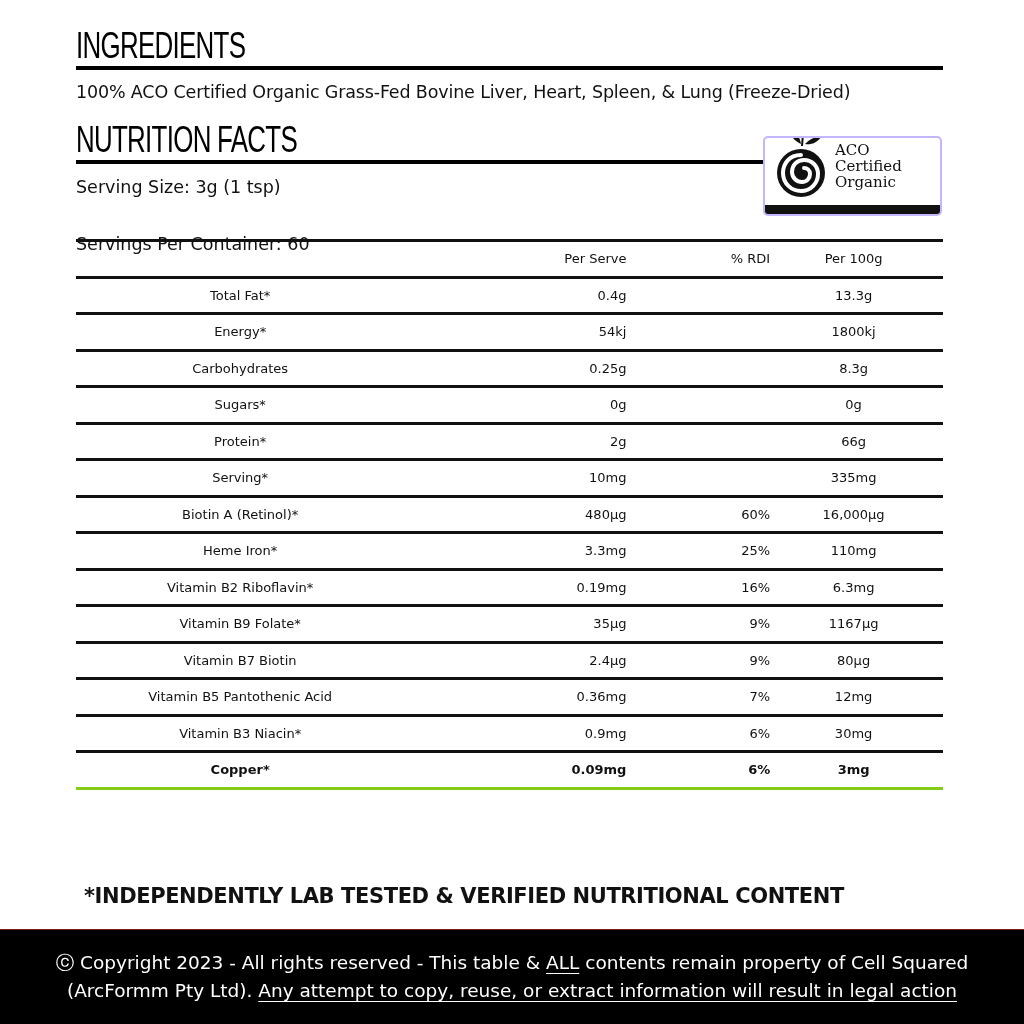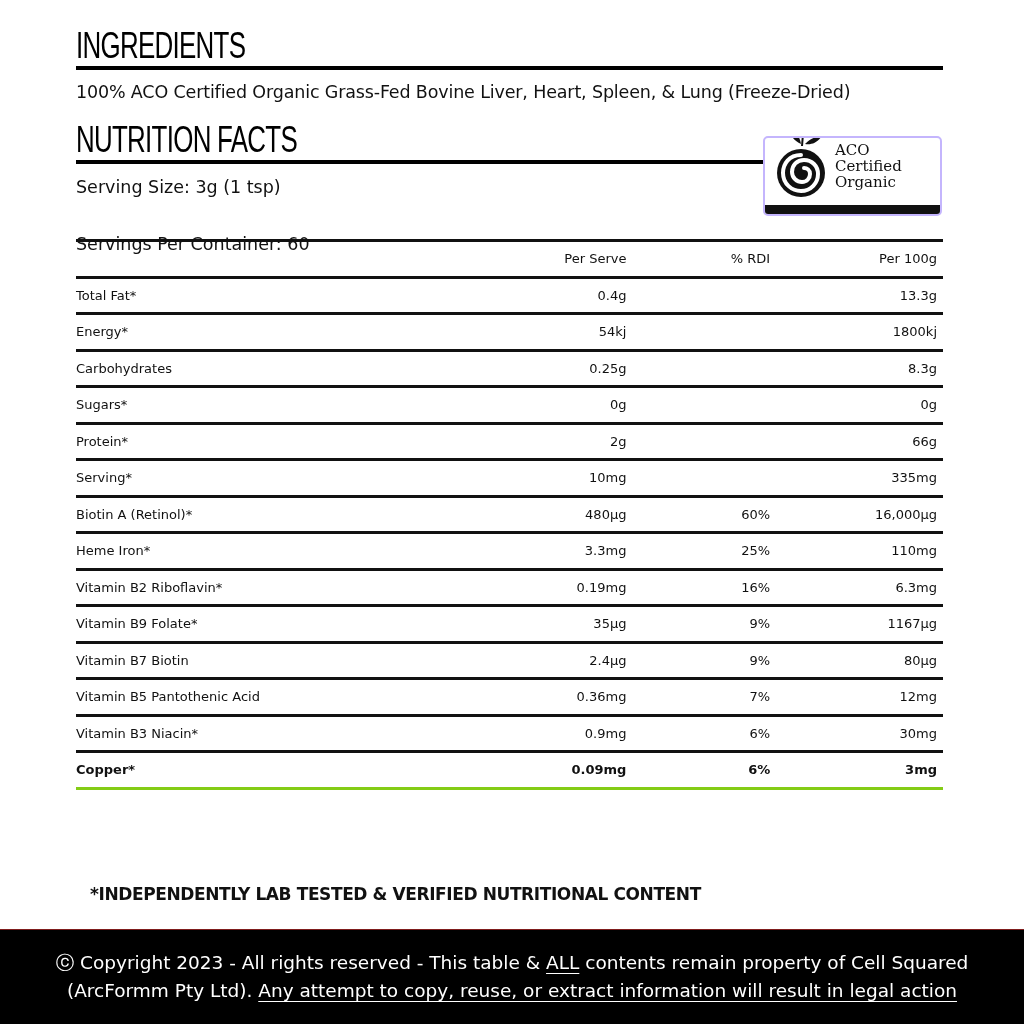--- a/index.html
+++ b/index.html
@@ -42,26 +42,26 @@
 
     table.nf {
       position: absolute; top: 239px; left: 0; width: 867px; border-collapse: collapse;
       font-size: 13px; color: #111;
     }
     table.nf th, table.nf td {
       height: 33.5px; padding: 0; border-top: 3px solid #111; vertical-align: middle;
       white-space: nowrap; font-weight: 400;
     }
     table.nf tr:last-child td { border-bottom: 3px solid #84cc16; font-weight: bold; }
-    .c-name { text-align: left; width: 330px; }
+    .c-name { text-align: center; width: 330px; }
     .c-serve { text-align: right; width: 224px; }
     .c-rdi { text-align: right; width: 145px; }
-    .c-100 { text-align: right; width: 168px; padding-right: 6px !important; }
+    .c-100 { text-align: center; width: 168px; padding-right: 6px !important; }
     .note {
-      position: absolute; top: 884px; left: 14px; font-size: 17px; font-weight: 700;
+      position: absolute; top: 884px; left: 8px; font-size: 21px; font-weight: 700;
       letter-spacing: -0.4px; white-space: nowrap; color: #111;
     }
 
     .footer {
       position: absolute; left: 0; top: 929px; width: 1024px; height: 95px; background: #000;
       color: #fff; font-size: 18.5px; text-align: center; line-height: 28px;
       border-top: 1px solid #7f1d1d;
     }
     .footer .line1 { position: absolute; top: 19px; left: 0; right: 0; white-space: nowrap; }
     .footer .line2 { position: absolute; top: 47px; left: 0; right: 0; white-space: nowrap; }

